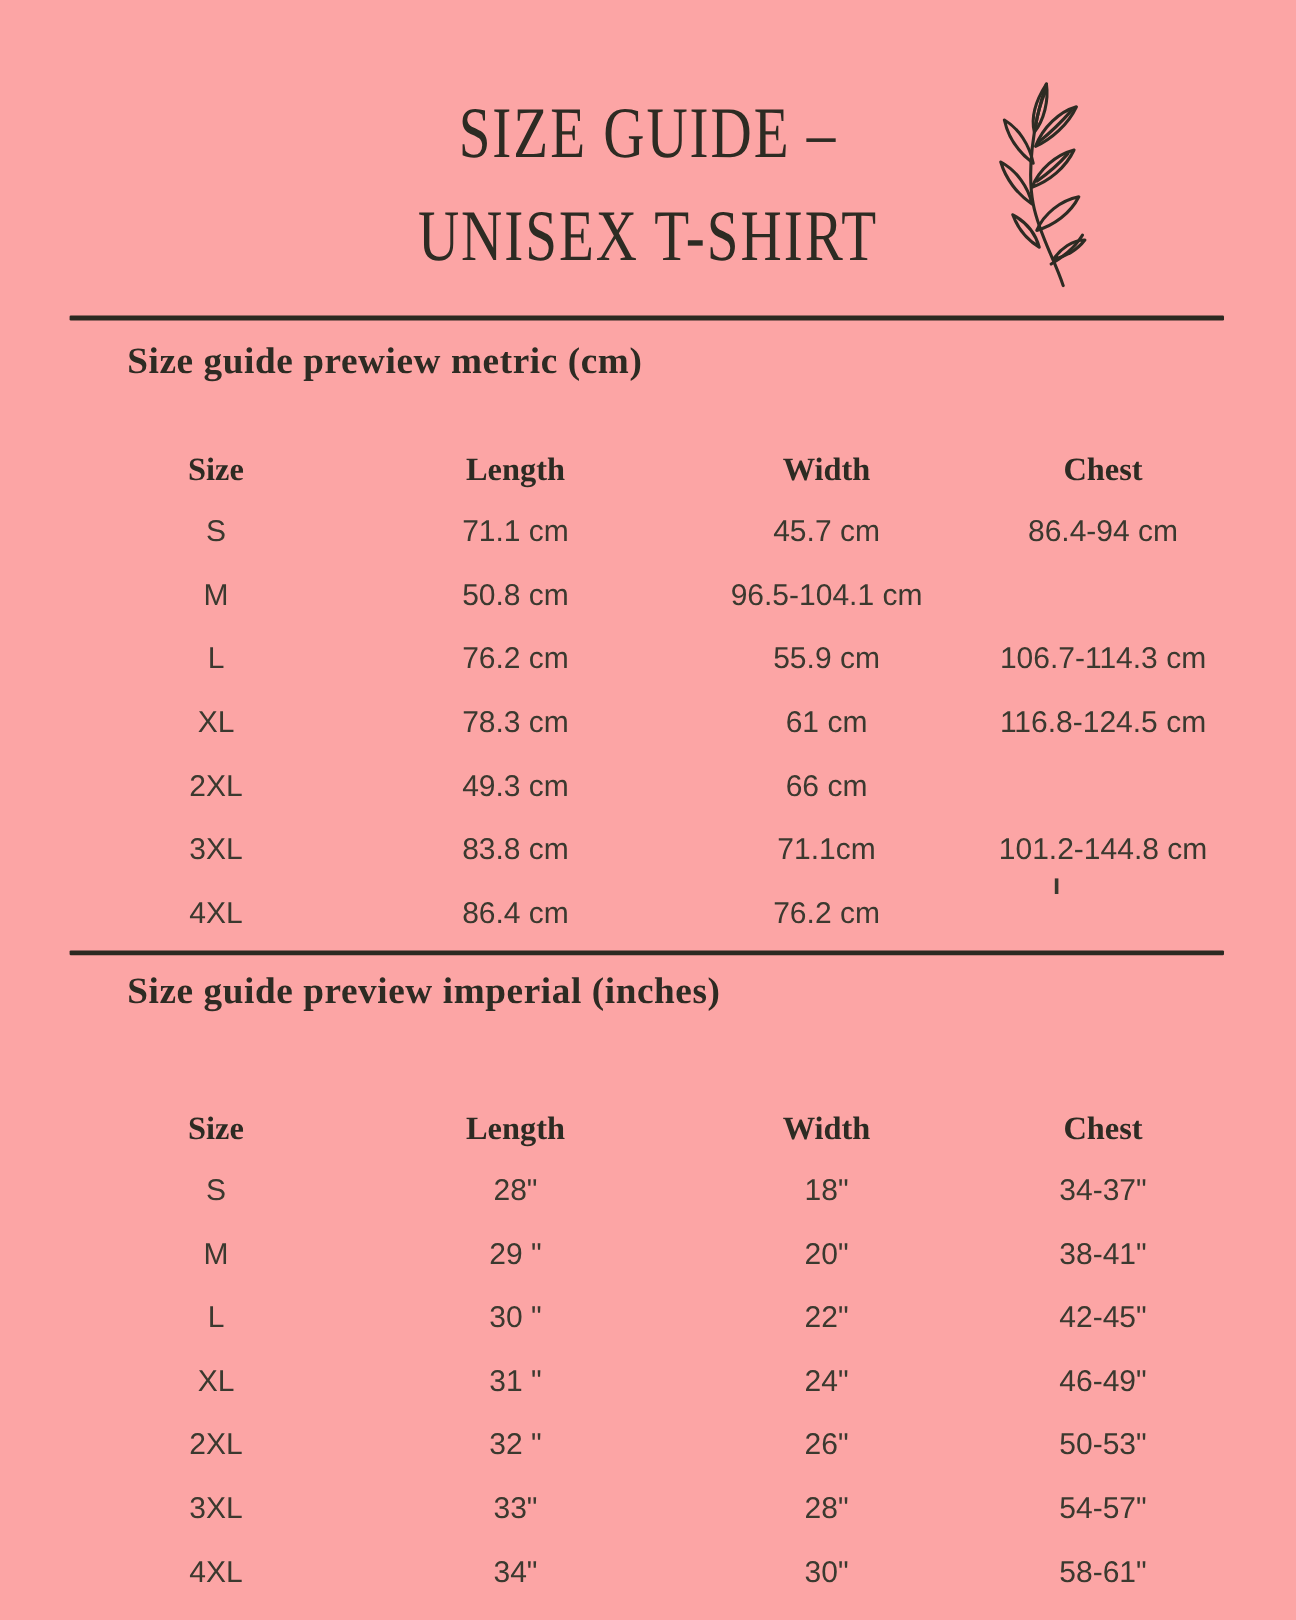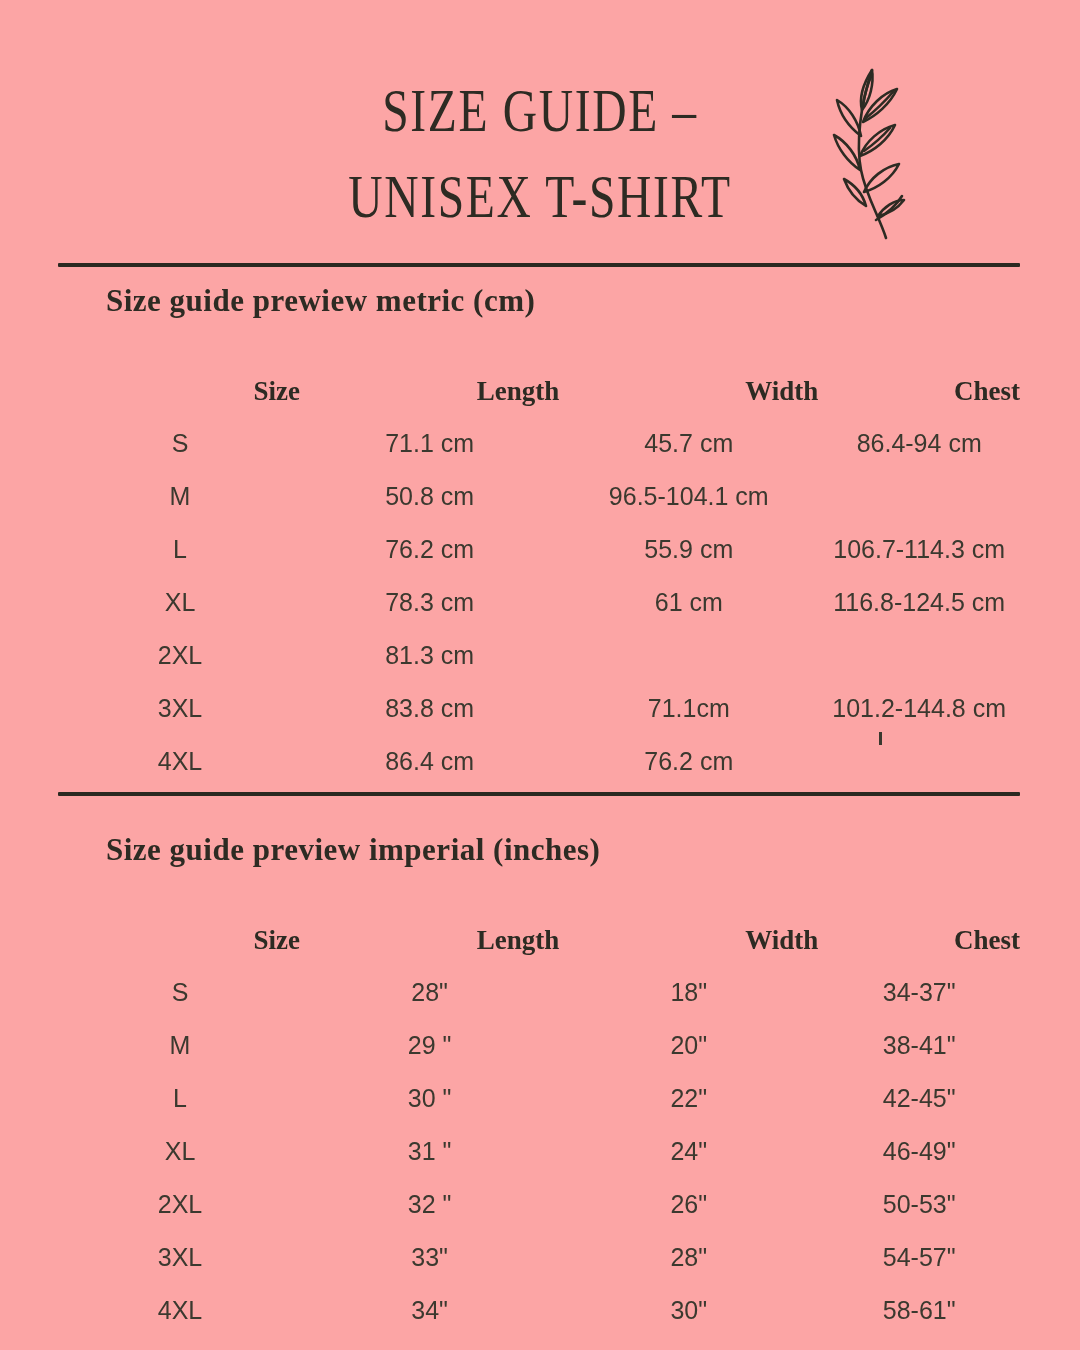--- a/index.html
+++ b/index.html
@@ -56,41 +56,40 @@
     left: 63px;
     font-family: "Liberation Serif", serif;
     font-weight: bold;
     font-size: 31px;
     letter-spacing: 0.5px;
     color: #2d2b23;
     white-space: nowrap;
     margin-left: 43px;
   }
   .section-heading.metric { top: 283px; }
-  .section-heading.imperial { top: 832px; }
+  .section-heading.imperial { top: 808px; }
   
   .tbl {
     position: absolute;
     left: 60px;
     width: 960px;
   }
   .tbl .thead, .tbl .tr {
     display: grid;
     grid-template-columns: 25% 27% 27% 21%;
     align-items: center;
     text-align: center;
   }
   .tbl .thead { height: 52px; }
   .tbl .tr { height: 53px; }
   .tbl .th {
     font-family: "Liberation Serif", serif;
     font-weight: bold;
     font-size: 27px;
     color: #2d2b23;
-    text-align: right;
   }
   .tbl .td {
     font-size: 25px;
     color: #3b392f;
     white-space: nowrap;
   }
   .tbl.metric { top: 365px; }
   .tbl.imperial { top: 914px; }
   
   .caret {
@@ -167,21 +166,22 @@
           <div class="td">106.7-114.3 cm</div>
         </div>
         <div class="tr">
           <div class="td">XL</div>
           <div class="td">78.3 cm</div>
           <div class="td">61 cm</div>
           <div class="td">116.8-124.5 cm</div>
         </div>
         <div class="tr">
           <div class="td">2XL</div>
-          <div class="td">81.3 cm</div>
+          <div class="td">49.3 cm</div>
+          <div class="td">66 cm</div>
         </div>
         <div class="tr">
           <div class="td">3XL</div>
           <div class="td">83.8 cm</div>
           <div class="td">71.1cm</div>
           <div class="td">101.2-144.8 cm</div>
         </div>
         <div class="tr">
           <div class="td">4XL</div>
           <div class="td">86.4 cm</div>

